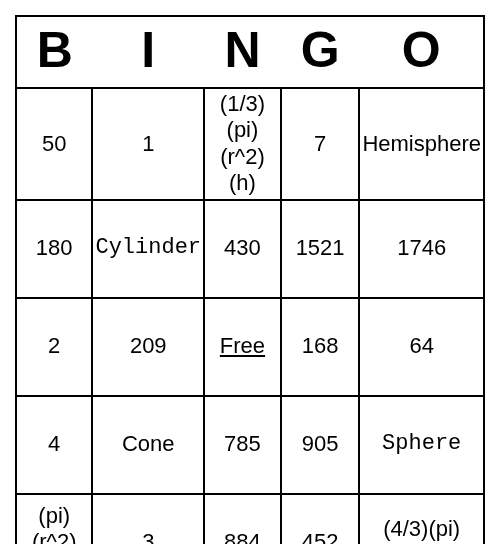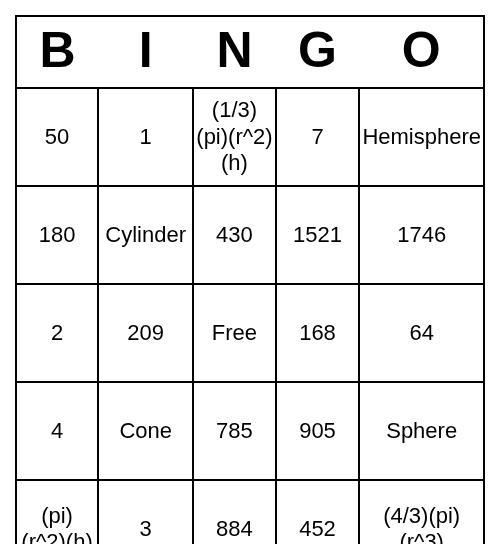--- a/index.html
+++ b/index.html
@@ -38,23 +38,25 @@
       border-top: 2px solid black;
     }
     .header-row th {
       border-bottom: 2px solid black;
     }
     .small-text {
       font-size: 15px;
     }
     .medium-text {
       font-size: 20px;
+      font-family: Liberation Mono, monospace;
     }
     .free-cell {
       font-size: 28px;
+      text-decoration: underline;
     }
   </style>
 </head>
 <body>
 
 <table class="bingo-card">
   <tbody>
       <tr class="header-row">
     <th>B</th>
     <th>I</th>

